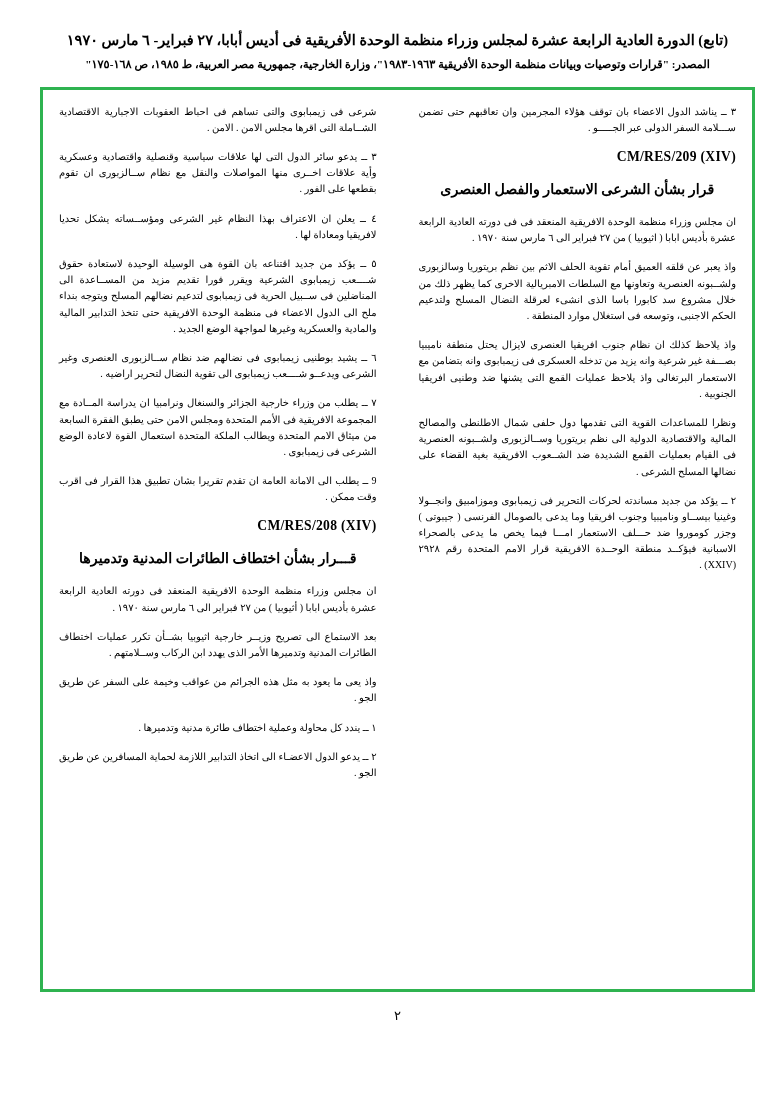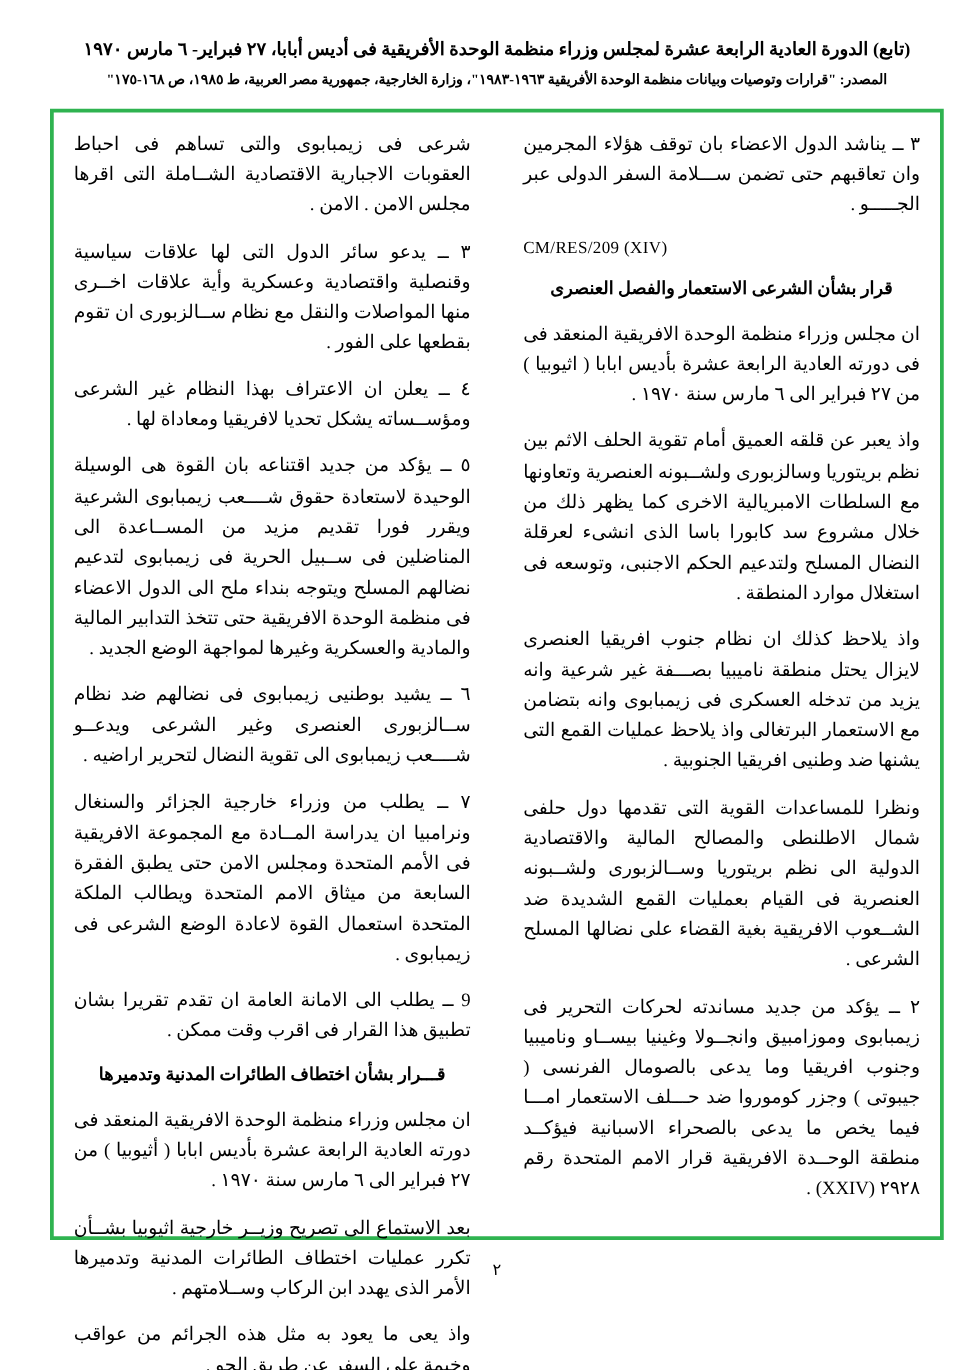--- a/index.html
+++ b/index.html
@@ -56,32 +56,34 @@
   }
   .col {
     width: 50%;
     box-sizing: border-box;
   }
   .col-right { padding-left: 6px; }
   .col-left { padding-right: 6px; }
 
   p.par {
     margin: 0 0 13px 0;
-    font-size: 15px;
+    font-size: 10px;
     line-height: 1.62;
     text-align: justify;
     text-justify: inter-word;
     direction: rtl;
   }
   .code {
     margin: 4px 0 16px 0;
     font-size: 13.6px;
     direction: ltr;
+    text-align: right;
     font-family: "Liberation Serif", serif;
     letter-spacing: 0.3px;
+    font-weight: bold;
   }
   h2.restitle {
     font-size: 14.2px;
     font-weight: bold;
     text-align: center;
     margin: 10px 0 16px 0;
     letter-spacing: 0.4px;
     direction: rtl;
   }
   .footer-page {
@@ -116,20 +118,21 @@
       </div>
 
       <div class="col col-left">
         <p class="par">شرعى فى زيمبابوى والتى تساهم فى احباط العقوبات الاجبارية الاقتصادية الشــاملة التى اقرها مجلس الامن . الامن .</p>
         <p class="par">٣ ــ يدعو سائر الدول التى لها علاقات سياسية وقنصلية واقتصادية وعسكرية وأية علاقات اخــرى منها المواصلات والنقل مع نظام ســالزبورى ان تقوم بقطعها على الفور .</p>
         <p class="par">٤ ــ يعلن ان الاعتراف بهذا النظام غير الشرعى ومؤســساته يشكل تحديا لافريقيا ومعاداة لها .</p>
         <p class="par">٥ ــ يؤكد من جديد اقتناعه بان القوة هى الوسيلة الوحيدة لاستعادة حقوق شــــعب زيمبابوى الشرعية ويقرر فورا تقديم مزيد من المســاعدة الى المناضلين فى ســبيل الحرية فى زيمبابوى لتدعيم نضالهم المسلح ويتوجه بنداء ملح الى الدول الاعضاء فى منظمة الوحدة الافريقية حتى تتخذ التدابير المالية والمادية والعسكرية وغيرها لمواجهة الوضع الجديد .</p>
         <p class="par">٦ ــ يشيد بوطنيى زيمبابوى فى نضالهم ضد نظام ســالزبورى العنصرى وغير الشرعى ويدعــو شــــعب زيمبابوى الى تقوية النضال لتحرير اراضيه .</p>
         <p class="par">٧ ــ يطلب من وزراء خارجية الجزائر والسنغال ونرامبيا ان يدراسة المــادة مع المجموعة الافريقية فى الأمم المتحدة ومجلس الامن حتى يطبق الفقرة السابعة من ميثاق الامم المتحدة ويطالب الملكة المتحدة استعمال القوة لاعادة الوضع الشرعى فى زيمبابوى .</p>
         <p class="par">9 ــ يطلب الى الامانة العامة ان تقدم تقريرا بشان تطبيق هذا القرار فى اقرب وقت ممكن .</p>
+        <div class="code">CM/RES/208 (XIV)</div>
         <h2 class="restitle">قـــرار بشأن اختطاف الطائرات المدنية وتدميرها</h2>
         <p class="par">ان مجلس وزراء منظمة الوحدة الافريقية المنعقد فى دورته العادية الرابعة عشرة بأديس ابابا ( أثيوبيا ) من ٢٧ فبراير الى ٦ مارس سنة ١٩٧٠ .</p>
         <p class="par">بعد الاستماع الى تصريح وزيــر خارجية اثيوبيا بشــأن تكرر عمليات اختطاف الطائرات المدنية وتدميرها الأمر الذى يهدد ابن الركاب وســلامتهم .</p>
         <p class="par">واذ يعى ما يعود به مثل هذه الجرائم من عواقب وخيمة على السفر عن طريق الجو .</p>
         <p class="par">١ ــ يندد كل محاولة وعملية اختطاف طائرة مدنية وتدميرها .</p>
         <p class="par">٢ ــ يدعو الدول الاعضـاء الى اتخاذ التدابير اللازمة لحماية المسافرين عن طريق الجو .</p>
       </div>
 
     </div>
   </div>

